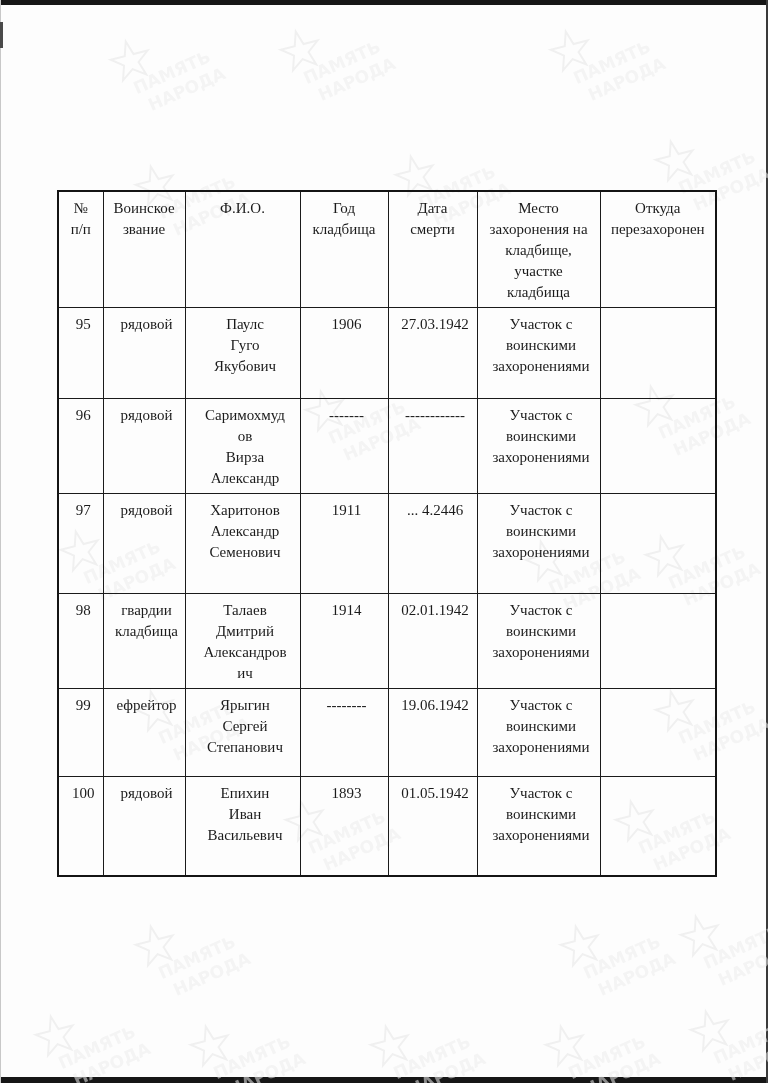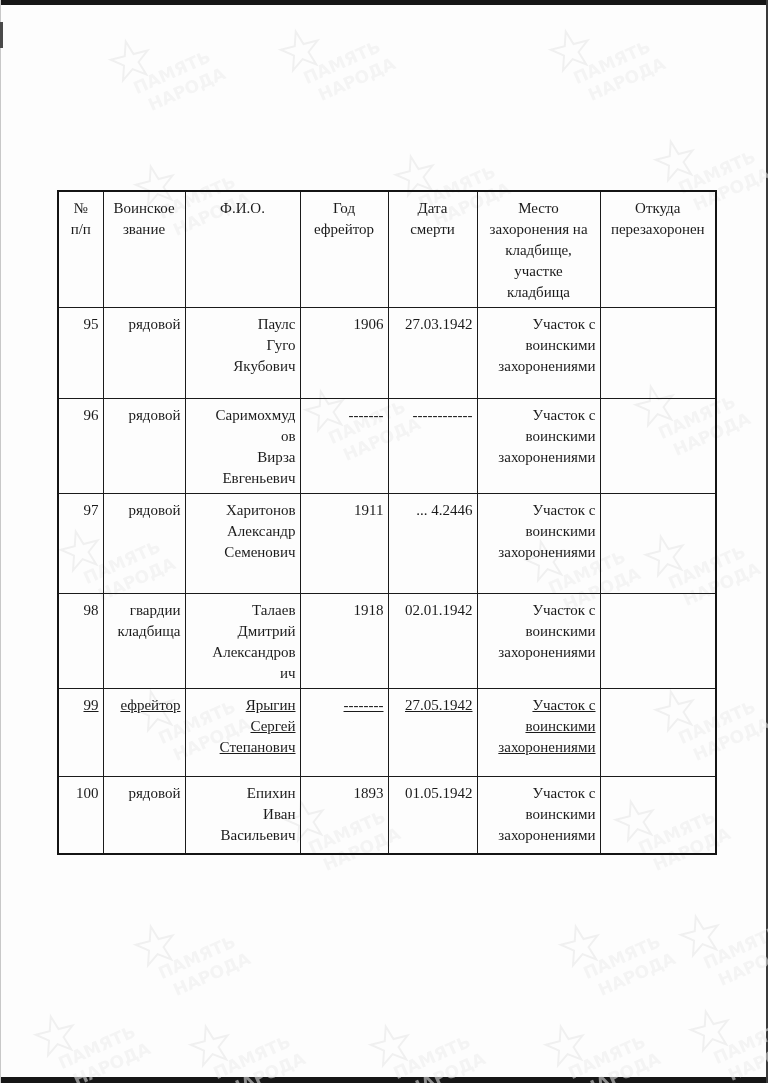--- a/index.html
+++ b/index.html
@@ -22,21 +22,21 @@
   .wm svg{display:block;}
 
   
   table.registry{
     position:absolute;left:57px;top:190px;z-index:2;
     width:660px;border-collapse:collapse;table-layout:fixed;
     font-size:15px;line-height:1.4;
   }
   table.registry th,table.registry td{
     border:1px solid #1b1b1b;
-    vertical-align:top;text-align:right;
+    vertical-align:top;text-align:center;
     padding:6px 4px 4px 9px;
     white-space:pre-line;
     font-weight:normal;
     overflow:hidden;
   }
   table.registry{border:2px solid #141414;}
   table.registry thead th{text-align:center;padding:6px 3px 4px 3px;height:90px;}
 </style>
 </head>
 <body>
@@ -222,21 +222,21 @@
     <col style="width:116px">
   </colgroup>
   <thead>
     <tr>
       <th>№
 п/п</th>
       <th>Воинское
 звание</th>
       <th>Ф.И.О.</th>
       <th>Год
-ефрейтор</th>
+кладбища</th>
       <th>Дата
 смерти</th>
       <th>Место
 захоронения на
 кладбище,
 участке
 кладбища</th>
       <th>Откуда
 перезахоронен</th>
     </tr>
@@ -254,21 +254,21 @@
 воинскими
 захоронениями</td>
         <td></td>
       </tr>
       <tr style="height: 80px; font-family: Liberation Serif, serif;">
         <td>96</td>
         <td>рядовой</td>
         <td>Саримохмуд
 ов
 Вирза
-Евгеньевич</td>
+Александр</td>
         <td>-------</td>
         <td>------------</td>
         <td>Участок с
 воинскими
 захоронениями</td>
         <td></td>
       </tr>
       <tr style="height: 100px;">
         <td>97</td>
         <td>рядовой</td>
@@ -283,41 +283,41 @@
         <td></td>
       </tr>
       <tr style="height: 87px; margin-left: 20px;">
         <td>98</td>
         <td>гвардии
 кладбища</td>
         <td>Талаев
 Дмитрий
 Александров
 ич</td>
-        <td>1918</td>
+        <td>1914</td>
         <td>02.01.1942</td>
         <td>Участок с
 воинскими
 захоронениями</td>
         <td></td>
       </tr>
-      <tr style="height: 88px; text-decoration: underline;">
+      <tr style="height: 88px;">
         <td>99</td>
         <td>ефрейтор</td>
         <td>Ярыгин
 Сергей
 Степанович</td>
         <td>--------</td>
-        <td>27.05.1942</td>
-        <td>Участок с
-воинскими
-захоронениями</td>
-        <td></td>
-      </tr>
-      <tr style="height: 77px;">
+        <td>19.06.1942</td>
+        <td>Участок с
+воинскими
+захоронениями</td>
+        <td></td>
+      </tr>
+      <tr style="height: 99px;">
         <td>100</td>
         <td>рядовой</td>
         <td>Епихин
 Иван
 Васильевич</td>
         <td>1893</td>
         <td>01.05.1942</td>
         <td>Участок с
 воинскими
 захоронениями</td>

